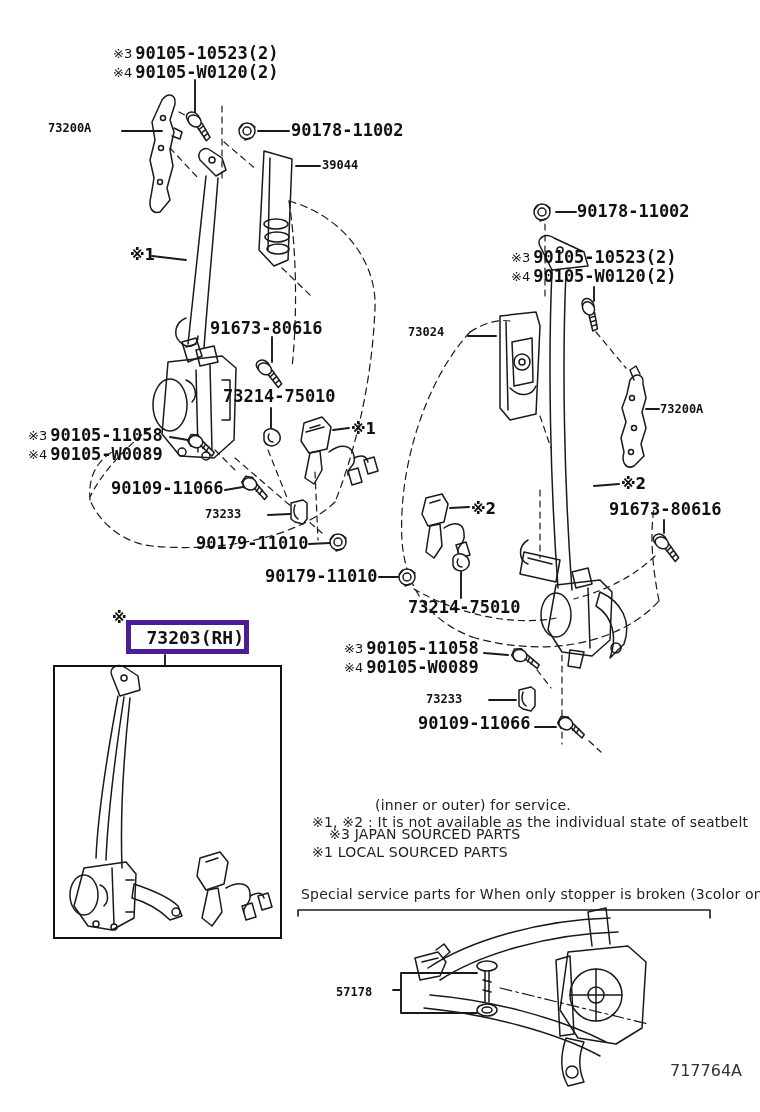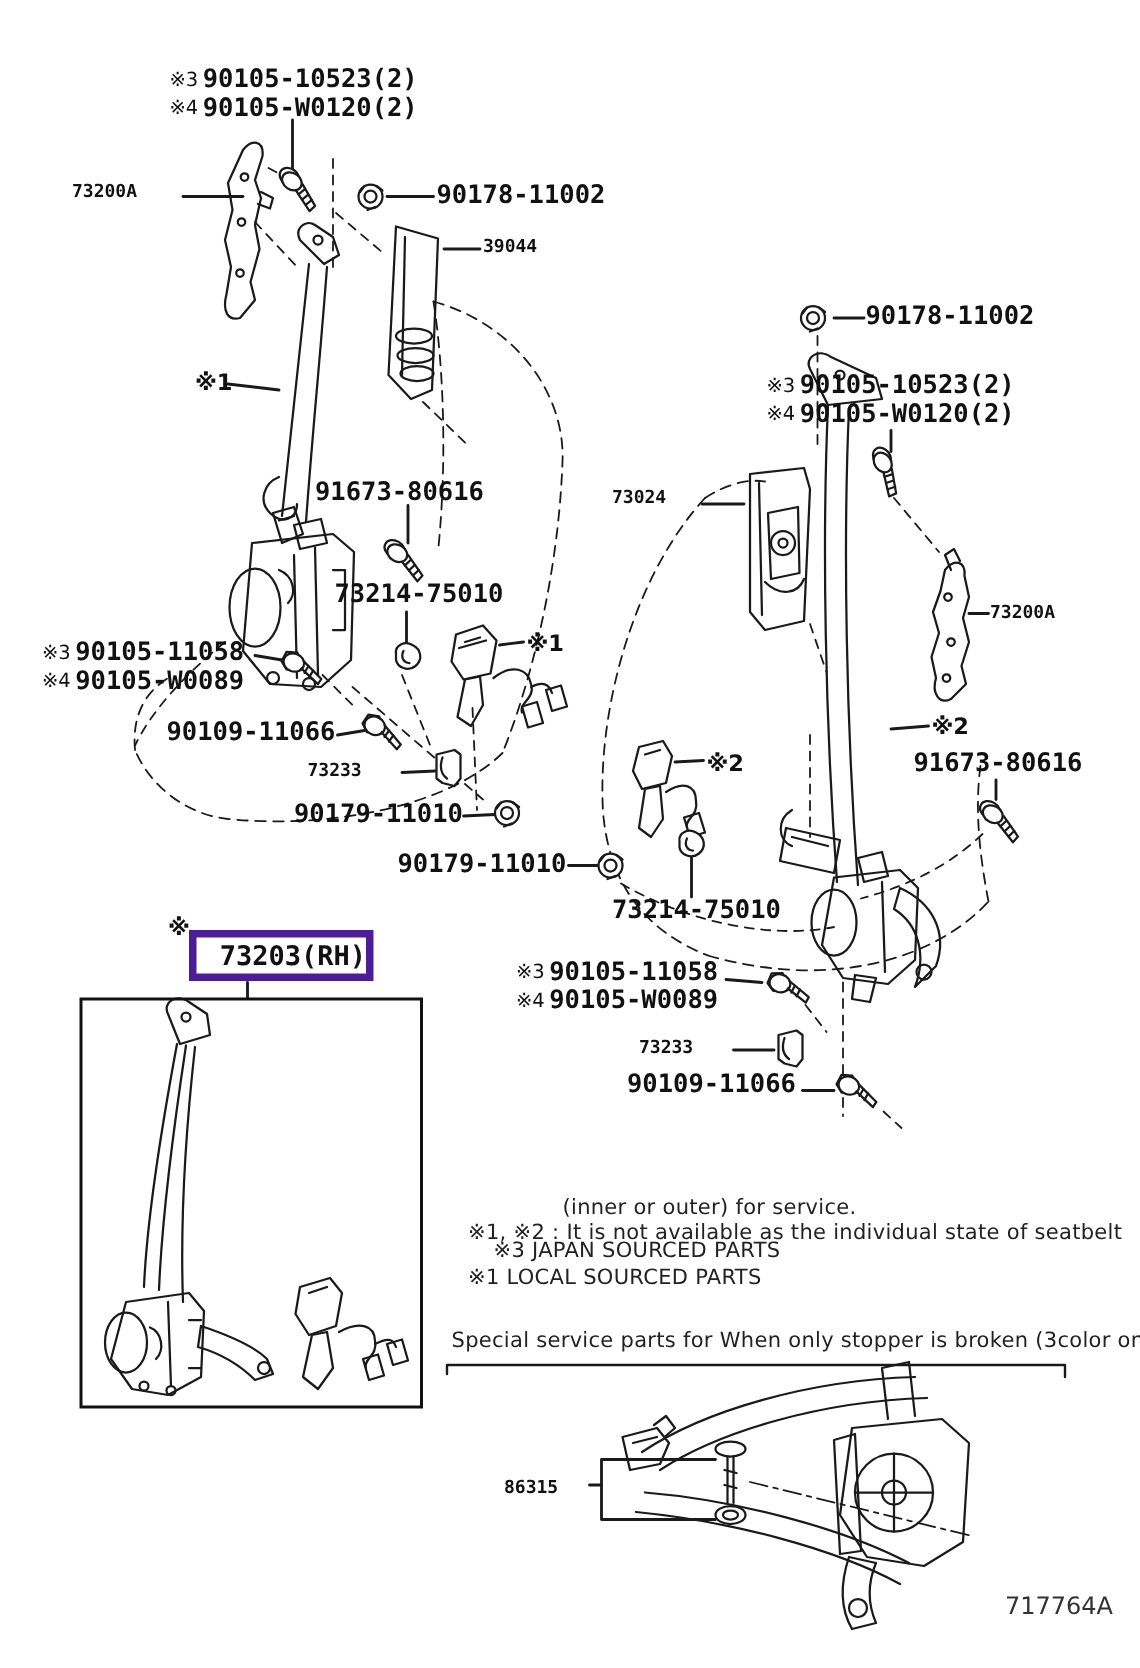--- a/index.html
+++ b/index.html
@@ -385,21 +385,21 @@
 
 <div class="mkf" style="left:112px;top:609px;"><span>※</span></div>
 <div class="hl">
   <span class="num">73203(RH)</span>
 </div>
 <div class="plabel lg" style="left:128px;top:635px;">
   <span class="mk">※2</span><span class="num">73204A(LH)</span>
 </div>
 
 <div class="plabel lg" style="left:336px;top:982px;">
-  <span class="num">86315</span>
+  <span class="num">57178</span>
 </div>
 
 <div class="note" style="left:312px;top:778px;margin-top:36px;">※1, ※2 : It is not available as the individual state of seatbelt</div>
 <div class="note" style="left:375px;top:797px;">(inner or outer) for service.</div>
 <div class="note" style="left:329px;top:826px;">※3 JAPAN SOURCED PARTS</div>
 <div class="note" style="left:312px;top:844px;">※1 LOCAL SOURCED PARTS</div>
 
 <div class="note" style="left:301px;top:886px;">Special service parts for When only stopper is broken (3color only)</div>
 
 <div class="code" style="left:670px;top:1061px;">717764A</div>

